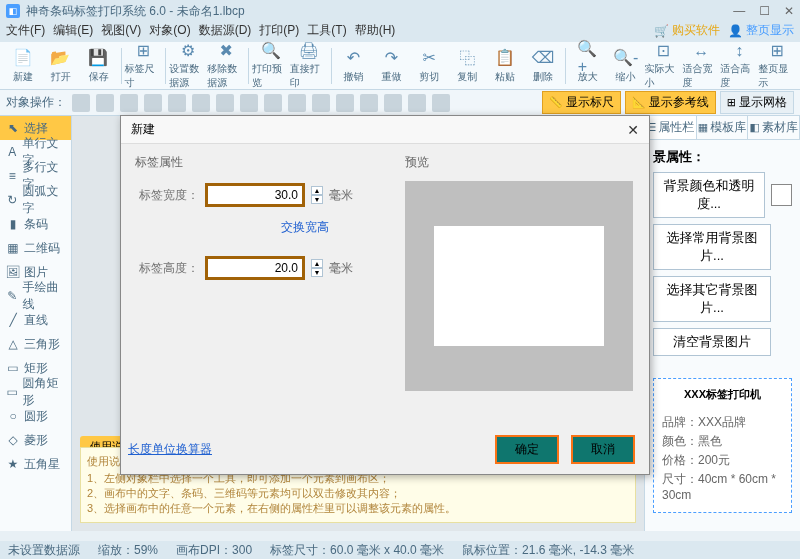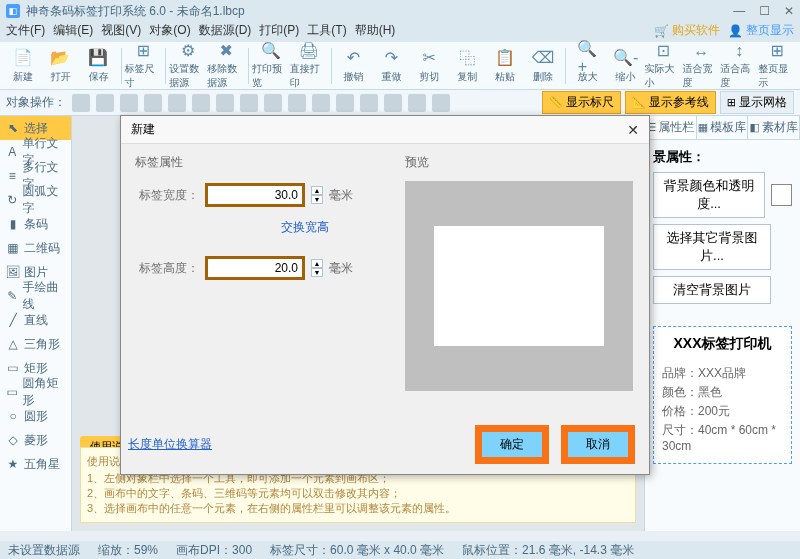--- a/index.html
+++ b/index.html
@@ -38,21 +38,21 @@
 .right-panel { width: 156px; background: #f8fbfd; border-left: 1px solid #c5d8e5; display: flex; flex-direction: column; }
 .right-tabs { display: flex; height: 24px; border-bottom: 1px solid #c5d8e5; }
 .right-tab { flex: 1; display: flex; align-items: center; justify-content: center; gap: 2px; font-size: 11px; color: #4a6a80; border-right: 1px solid #c5d8e5; }
 .right-tab.active { background: #fff; }
 .right-content { padding: 8px; }
 .right-content .section-title { font-weight: bold; font-size: 13px; margin-bottom: 6px; }
 .right-content .bg-btn { display: block; width: 118px; background: #fff; border: 1px solid #b0c4d4; padding: 4px; margin-bottom: 6px; font-size: 13px; text-align: center; }
 .right-content .bg-row { display: flex; align-items: center; gap: 6px; margin-bottom: 6px; }
 .right-content .color-box { width: 22px; height: 22px; border: 1px solid #888; background: #fff; }
 .info-box { margin: 8px; border: 1px dashed #4a9eff; padding: 8px; background: #fff; }
-.info-box .iname { font-size: 14px; font-weight: bold; text-align: center; margin-bottom: 12px; }
+.info-box .iname { font-size: 11px; font-weight: bold; text-align: center; margin-bottom: 12px; }
 .info-box .irow { font-size: 11px; color: #666; margin: 2px 0; }
 .statusbar { position: absolute; bottom: 0; left: 0; right: 0; height: 18px; background: #dbe8f0; display: flex; align-items: center; padding: 0 8px; gap: 18px; font-size: 11px; color: #4a6a80; }
 
 
 .modal-backdrop { position: absolute; top: 115px; left: 120px; width: 530px; height: 360px; background: #f0f0f0; border: 1px solid #888; box-shadow: 2px 2px 8px rgba(0,0,0,0.3); z-index: 100; }
 .modal-title { background: #f8f8f8; padding: 5px 10px; display: flex; align-items: center; border-bottom: 1px solid #ddd; }
 .modal-title .close { margin-left: auto; font-size: 14px; color: #333; cursor: pointer; }
 .modal-body { display: flex; padding: 10px 14px; gap: 0; }
 .modal-left { flex: 1; }
 .modal-right { width: 230px; }
@@ -62,21 +62,21 @@
 .form-row input { width: 100px; border: 3px solid #a16207; padding: 2px 4px; text-align: right; }
 .form-row .spinner { display: flex; flex-direction: column; }
 .form-row .spinner span { width: 12px; height: 9px; border: 1px solid #b0c4d4; background: #fff; font-size: 7px; text-align: center; line-height: 7px; }
 .form-row .unit { color: #666; }
 .swap-link { color: #2060d0; text-align: center; margin: 4px 0 20px 70px; cursor: pointer; }
 .preview-box { width: 228px; height: 210px; background: #bfbfbf; display: flex; align-items: center; justify-content: center; }
 .preview-inner { width: 170px; height: 120px; background: #fff; }
 .modal-footer { position: absolute; bottom: 10px; left: 7px; right: 14px; display: flex; align-items: center; }
 .modal-footer .link { color: #2060d0; text-decoration: underline; cursor: pointer; }
 .modal-footer .btns { margin-left: auto; display: flex; gap: 12px; }
-.modal-footer button { padding: 4px 18px; background: #7dd3fc; border: 7px solid #f97316; }
+.modal-footer button { padding: 4px 18px; background: #0f766e; border: 2px solid #f97316; }
 </style>
 </head>
 <body>
 
 <div class="titlebar">
   <span class="icon">◧</span>
   <span class="title">神奇条码标签打印系统 6.0 - 未命名1.lbcp</span>
   <div class="wincontrols">
     <span>—</span>
     <span>☐</span>
@@ -292,20 +292,21 @@
       <div class="right-tab active">☰ <span>属性栏</span></div>
       <div class="right-tab">▦ <span>模板库</span></div>
       <div class="right-tab">◧ <span>素材库</span></div>
     </div>
     <div class="right-content">
       <div class="section-title">景属性：</div>
       <div class="bg-row">
         <button class="bg-btn" style="margin-bottom:0">背景颜色和透明度...</button>
         <div class="color-box"></div>
       </div>
+      <button class="bg-btn">选择常用背景图片...</button>
       <button class="bg-btn">选择其它背景图片...</button>
       <button class="bg-btn">清空背景图片</button>
     </div>
     <div class="info-box">
       <div class="iname">XXX标签打印机</div>
       <div class="irow"><span>品牌：</span><span>XXX品牌</span></div>
       <div class="irow"><span>颜色：</span><span>黑色</span></div>
       <div class="irow"><span>价格：</span><span>200元</span></div>
       <div class="irow"><span>尺寸：</span><span>40cm * 60cm * 30cm</span></div>
     </div>

